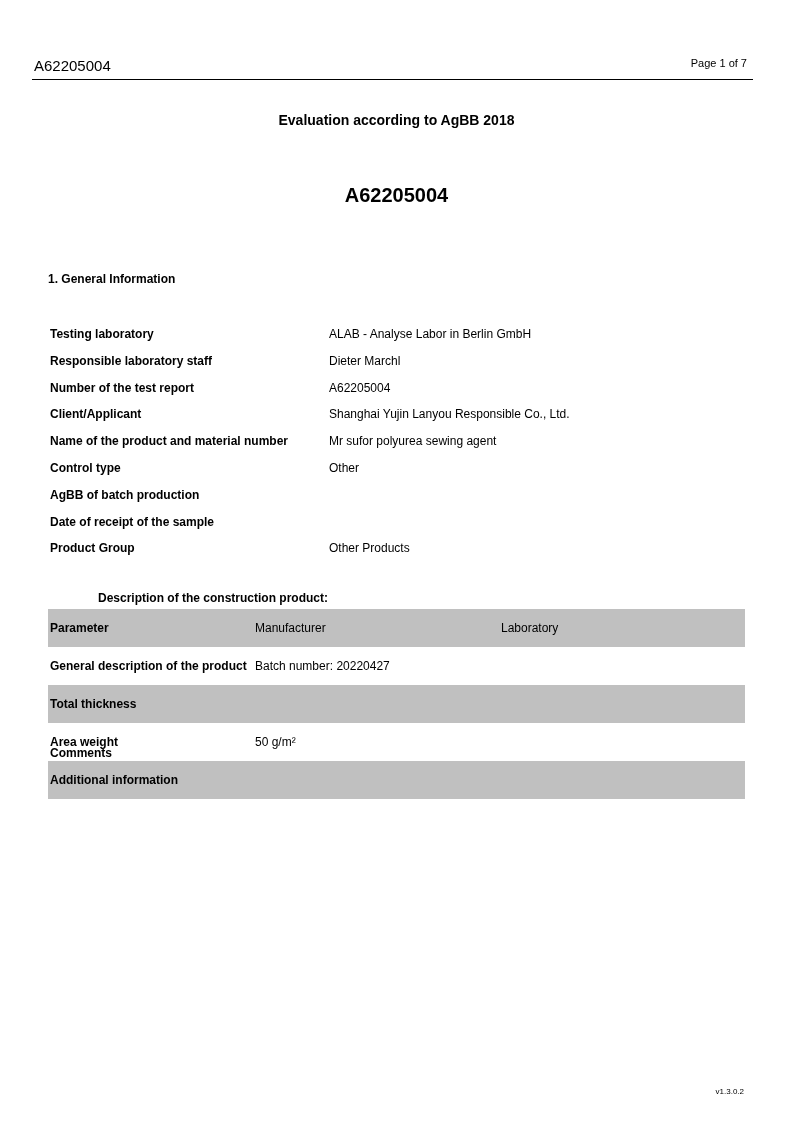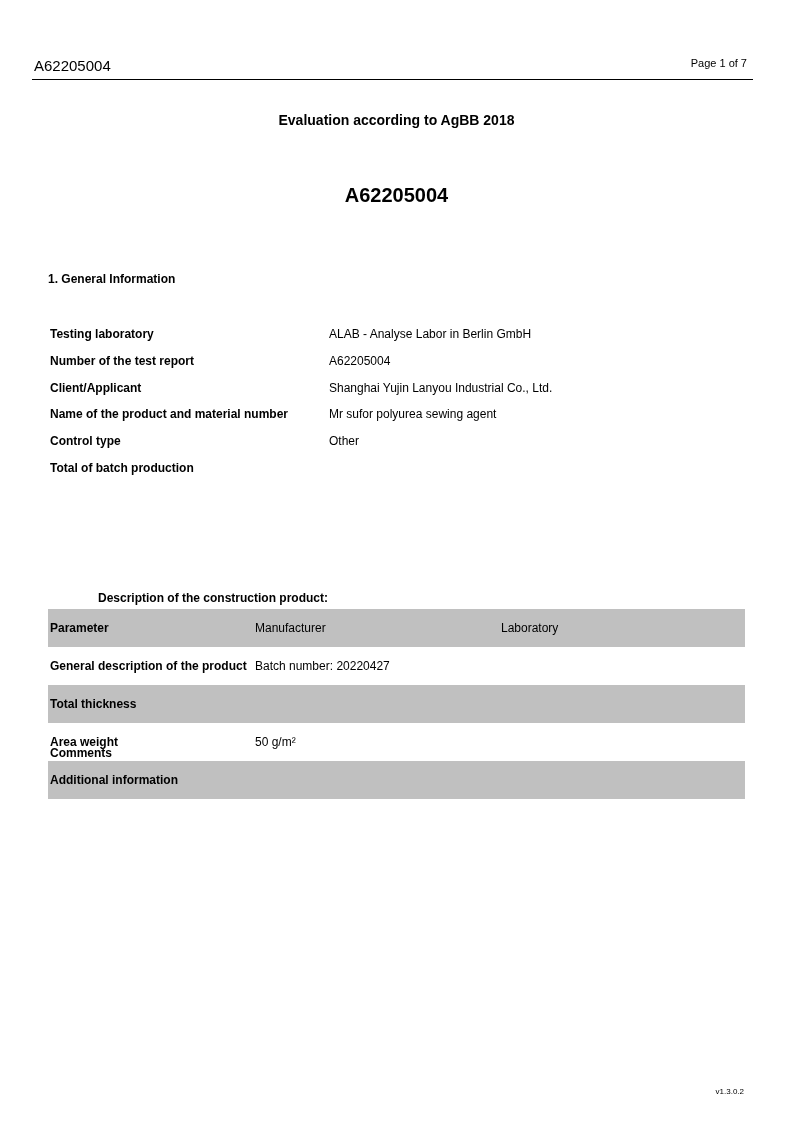--- a/index.html
+++ b/index.html
@@ -36,38 +36,50 @@
 <div class="subtitle">A62205004</div>
 
 <div class="section-heading">1. General Information</div>
 
 <div class="info">
   <div class="info-row">
     <span class="label">Testing laboratory</span>
     <span class="value">ALAB - Analyse Labor in Berlin GmbH</span>
   </div>
   <div class="info-row">
+    <span class="label">Responsible laboratory staff</span>
+    <span class="value">Dieter Marchl</span>
+  </div>
+  <div class="info-row">
     <span class="label">Number of the test report</span>
     <span class="value">A62205004</span>
   </div>
   <div class="info-row">
     <span class="label">Client/Applicant</span>
-    <span class="value">Shanghai Yujin Lanyou Industrial Co., Ltd.</span>
+    <span class="value">Shanghai Yujin Lanyou Responsible Co., Ltd.</span>
   </div>
   <div class="info-row">
     <span class="label">Name of the product and material number</span>
     <span class="value">Mr sufor polyurea sewing agent</span>
   </div>
   <div class="info-row">
     <span class="label">Control type</span>
     <span class="value">Other</span>
   </div>
   <div class="info-row">
-    <span class="label">Total of batch production</span>
+    <span class="label">AgBB of batch production</span>
     <span class="value"></span>
+  </div>
+  <div class="info-row">
+    <span class="label">Date of receipt of the sample</span>
+    <span class="value"></span>
+  </div>
+  <div class="info-row">
+    <span class="label">Product Group</span>
+    <span class="value">Other Products</span>
   </div>
 </div>
 
 <div class="desc-heading">Description of the construction product:</div>
 
 <table class="desc-table">
   <tbody>
       <tr class="shaded">
     <td class="c1">Parameter</td>
     <td class="c2">Manufacturer</td>

